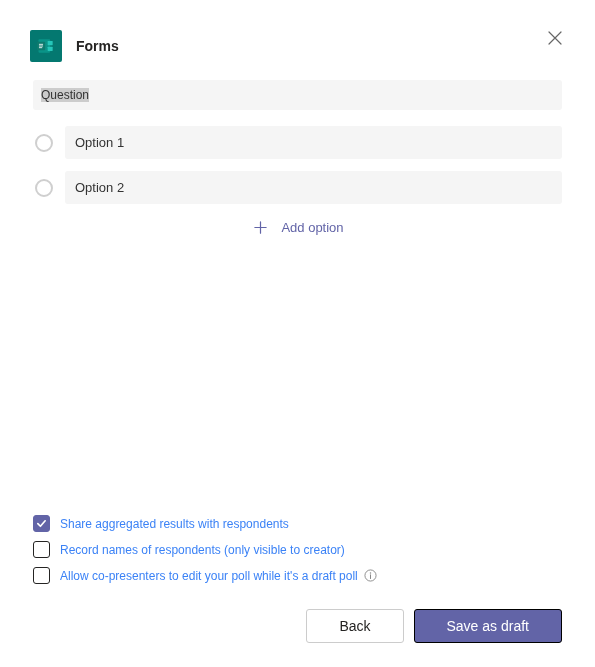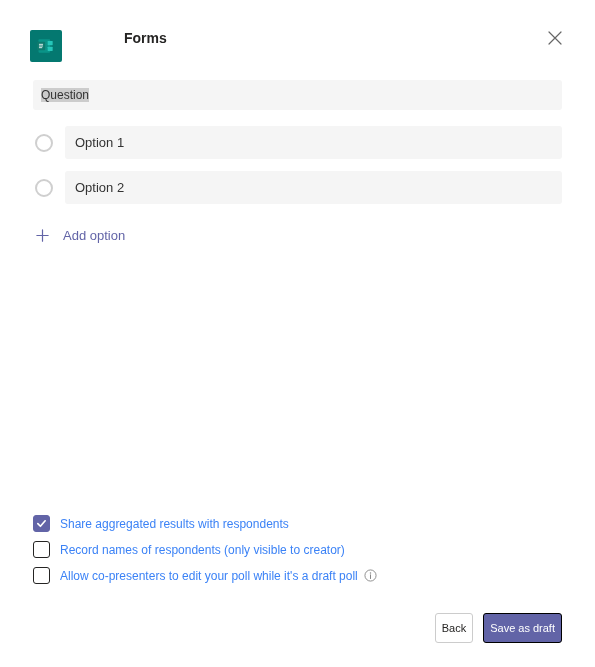--- a/index.html
+++ b/index.html
@@ -7,23 +7,22 @@
     font-family: "Segoe UI", -apple-system, BlinkMacSystemFont, sans-serif;
     background: #fff;
     width: 595px;
     height: 667px;
     position: relative;
     color: #252423;
     font-size: 13px;
   }
   .header {
     display: flex;
-    align-items: flex-start;
+    align-items: center;
     padding: 30px 40px 18px 30px;
-    gap: 48px;
   }
   .forms-logo {
     width: 32px;
     height: 32px;
     background: #047870;
     border-radius: 2px;
     display: flex;
     align-items: center;
     justify-content: center;
     margin-right: 14px;
@@ -81,22 +80,22 @@
     border: none;
     border-radius: 3px;
     padding: 9px 10px;
     font-size: 13px;
     color: #333;
   }
   .option-input::placeholder { color: #333; }
   .options-footer {
     display: flex;
     align-items: center;
-    justify-content: space-between;
-    margin-top: 22px;
+    justify-content: center;
+    margin-top: 14px;
   }
   .add-option {
     display: flex;
     align-items: center;
     color: #6264A7;
     font-size: 13px;
     cursor: pointer;
   }
   .add-option .plus {
     width: 28px;
@@ -173,23 +172,23 @@
   }
   .info-icon svg { width: 13px; height: 13px; }
   .footer {
     position: absolute;
     bottom: 24px;
     right: 33px;
     display: flex;
     gap: 10px;
   }
   .btn {
-    padding: 8px 6px;
-    border-radius: 3px;
-    font-size: 11px;
+    padding: 8px 32px;
+    border-radius: 3px;
+    font-size: 14px;
     cursor: pointer;
     font-family: inherit;
   }
   .btn-secondary {
     background: #fff;
     border: 1px solid #ccc;
     color: #252423;
   }
   .btn-primary {
     background: #6264A7;

